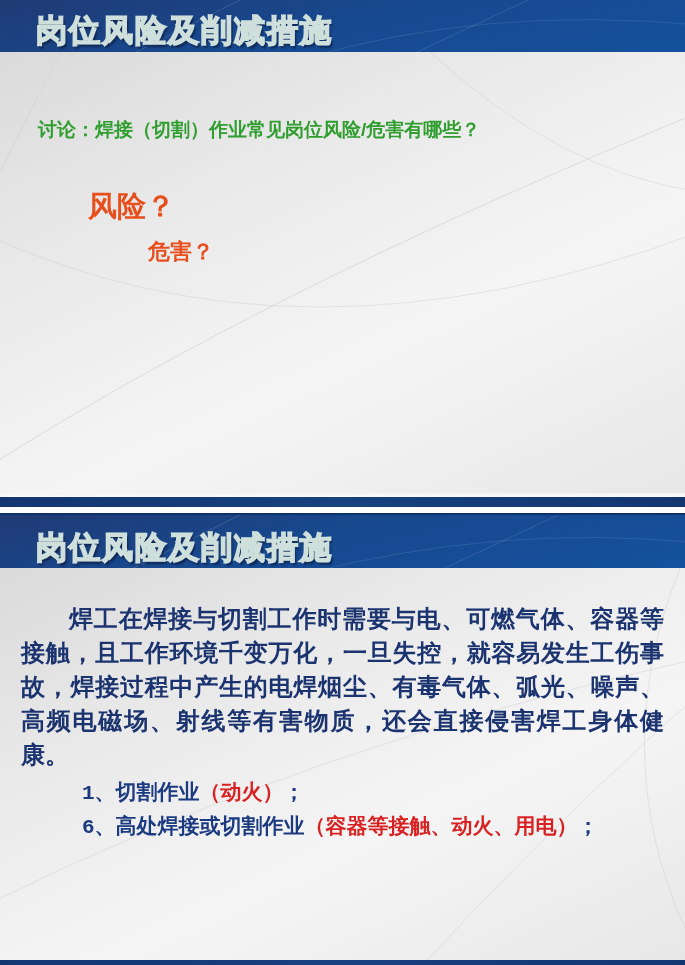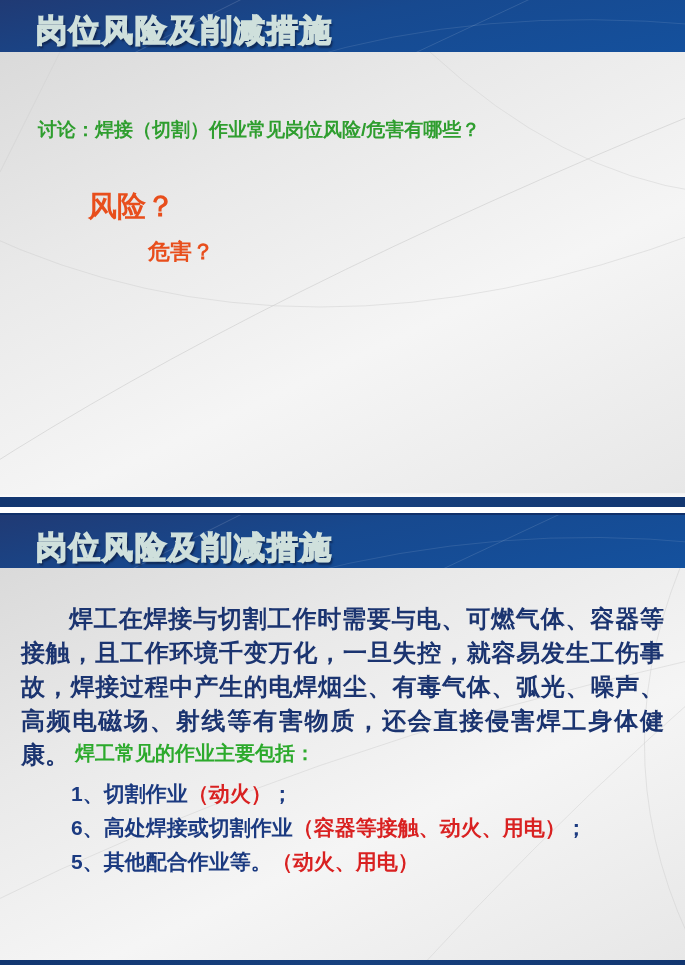--- a/index.html
+++ b/index.html
@@ -55,21 +55,21 @@
   
   .paragraph {
     position:absolute; left:9px; right:9px; top:22px; margin:12px;
     font-size:24px; font-weight:bold; line-height:34px; color:#1b3470;
     text-align:justify; text-indent:2em;
   }
   .list-heading {
     position:absolute; left:75px; top:172px; margin:0;
     font-size:20px; font-weight:bold; color:#2caa2c; white-space:nowrap;
   }
-  .work-list { position:absolute; left:71px; top:209px; }
+  .work-list { position:absolute; left:82px; top:209px;font-family:Liberation Mono, monospace; }
   .work-item { font-size:21px; font-weight:bold; line-height:34px; white-space:nowrap; }
   .work-item .navy { color:#1b3a80; }
   .work-item .red  { color:#d92121; }
 
   
   .edge-light { width:685px; height:4px; background:linear-gradient(180deg,#f2f2f2,#fbfbfb); }
   .slide-footer-bar { width:685px; height:10px; background:linear-gradient(90deg,#123670 0%,#17417f 50%,#123670 100%); }
   .slide2 .slide-footer-bar { position:absolute; bottom:0; left:0; height:5px; }
 </style>
 </head>
@@ -115,31 +115,27 @@
       <h1 class="slide-title">岗位风险及削减措施</h1>
     </header>
 
     <div class="slide-body">
       <svg class="body-decor" width="685" height="392" viewBox="0 0 685 392">
         <path d="M-20,340 Q300,180 700,90" stroke="#cccccc" stroke-width="1" fill="none" opacity="0.45"></path>
         <path d="M680,0 Q600,200 700,392" stroke="#cfcfcf" stroke-width="1" fill="none" opacity="0.5"></path>
         <path d="M900,-40 Q640,160 420,400" stroke="#d2d2d2" stroke-width="1" fill="none" opacity="0.5"></path>
       </svg>
       <p class="paragraph">焊工在焊接与切割工作时需要与电、可燃气体、容器等接触，且工作环境千变万化，一旦失控，就容易发生工伤事故，焊接过程中产生的电焊烟尘、有毒气体、弧光、噪声、高频电磁场、射线等有害物质，还会直接侵害焊工身体健康。</p>
-      <p class="list-heading">焊工常见的作业主要包括：</p>
 
       <div class="work-list">
         <div class="work-item">
           <span class="navy">1、切割作业</span><span class="red">（动火）</span><span class="navy">；</span>
         </div>
         <div class="work-item">
           <span class="navy">6、高处焊接或切割作业</span><span class="red">（容器等接触、动火、用电）</span><span class="navy">；</span>
-        </div>
-        <div class="work-item">
-          <span class="navy">5、其他配合作业等。</span><span class="red">（动火、用电）</span><span class="navy"></span>
         </div>
       </div>
     </div>
 
     <div class="slide-footer-bar"></div>
   </section>
 
 </div>
 
 </body></html>

